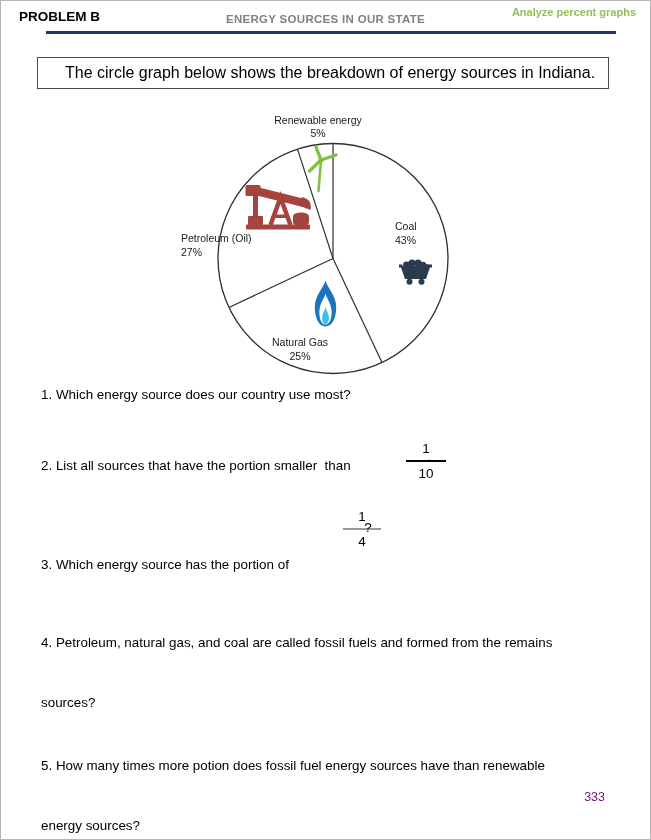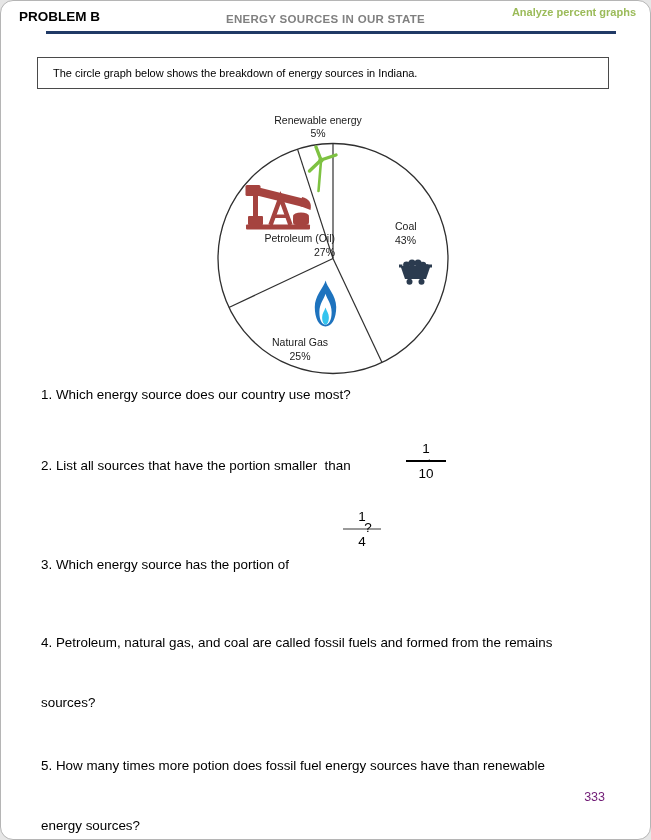--- a/index.html
+++ b/index.html
@@ -1,37 +1,37 @@
 <!DOCTYPE html>
 <html><head>
 <meta charset="utf-8">
 <style>
   html,body{margin:0;padding:0;background:#e6e6e6;}
   .page{
     position:relative;width:651px;height:840px;background:#fff;
-    border:1px solid #b5b5b5;border-radius:13px;box-sizing:border-box;
+    border:1px solid #b5b5b5;border-radius:0;box-sizing:border-box;
     font-family:"Liberation Sans",sans-serif;color:#111;overflow:hidden;
   }
   .abs{position:absolute;}
   
   .problem-label{left:18px;top:8px;font-size:13.5px;font-weight:bold;color:#000;}
   .header-title{left:0;right:0;top:12px;text-align:center;font-size:11.5px;letter-spacing:.3px;color:#808080;font-weight:bold;}
   .header-tag{right:14px;top:5px;font-size:11px;font-weight:bold;}
   .header-rule{left:45px;top:30px;width:570px;height:3px;}
   
   .intro-box{left:36px;top:56px;width:572px;height:32px;border:1.5px solid #4a4a4a;
-    display:flex;align-items:center;padding-left:15px;box-sizing:border-box;
-    font-size:11px;color:#000;}
+    display:flex;align-items:center;padding-left:27px;box-sizing:border-box;
+    font-size:16px;color:#000;}
   
   #pie-svg{left:206px;top:131px;width:252px;height:252px;z-index:1;}
   #pie-svg line{stroke:#2f2f2f;stroke-width:1.2;}
   .slice-label{z-index:2;font-size:10.5px;line-height:14px;color:#1a1a1a;}
   .lbl-renewable{left:237px;top:113px;width:160px;text-align:center;line-height:13px;}
   .lbl-coal{left:394px;top:218px;text-align:left;}
-  .lbl-petroleum{left:204px;top:230px;width:130px;text-align:right;}
+  .lbl-petroleum{left:180px;top:230px;width:130px;text-align:left;}
   .lbl-gas{left:234px;top:334px;width:130px;text-align:center;}
   .icon{z-index:3;}
   .icon-turbine{left:302px;top:144px;}
   .icon-pump{left:242px;top:177px;}
   .icon-cart{left:398px;top:256px;}
   .icon-flame{left:311px;top:279px;}
   
   .q{left:40px;font-size:13.4px;line-height:20px;color:#000;white-space:pre;}
   .q1{top:384px;}
   .q2{top:455px;}

